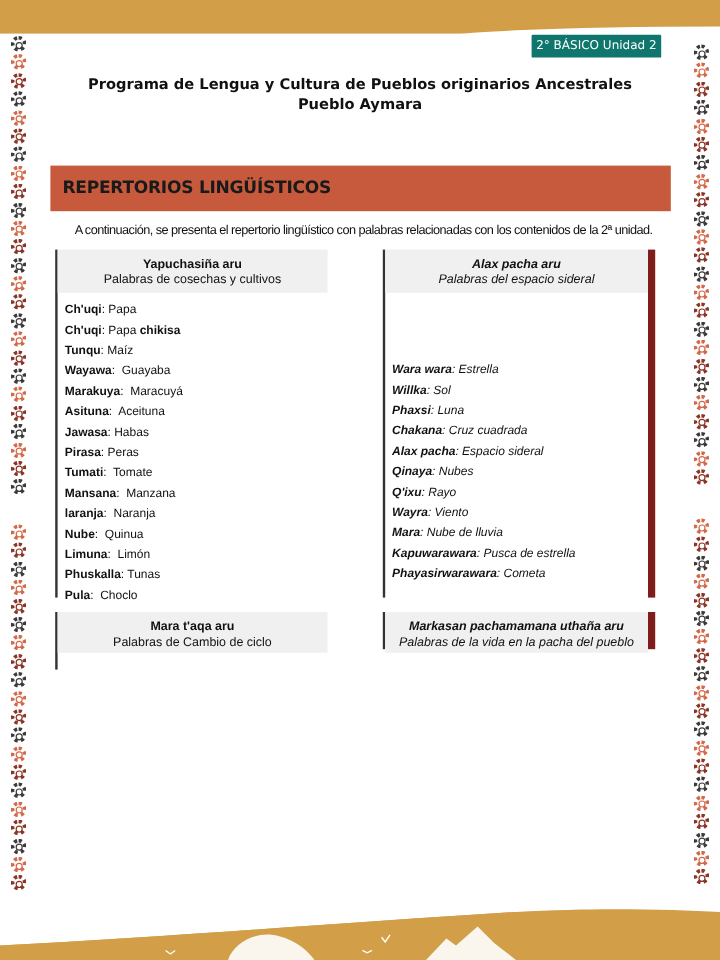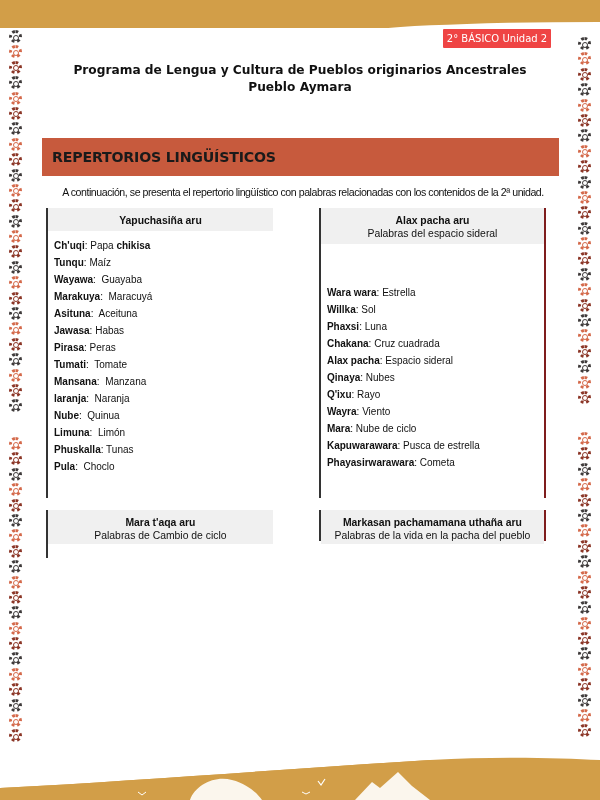--- a/index.html
+++ b/index.html
@@ -9,21 +9,21 @@
     .top-band {
       position: absolute; left: 0; top: 0; width: 600px; height: 28px;
       background: #d29e48;
     }
     .top-band-curve {
       position: absolute; left: 360px; top: 22px; width: 240px; height: 14px;
       background: #ffffff; border-top-left-radius: 100% 80%;
     }
     .unit-tag {
       position: absolute; left: 443px; top: 29px; width: 108px; height: 19px;
-      background: #ef4444; color: #fff;
+      background: #0f766e; color: #fff;
       font-family: "DejaVu Sans", sans-serif; font-size: 10px;
       display: flex; align-items: center; justify-content: center;
       border-radius: 1px;
     }
 
     .border-col {
       position: absolute; width: 16px; display: flex; flex-direction: column; align-items: center;
     }
     .border-col.left { left: 7px; }
     .border-col.right { left: 576px; }
@@ -61,21 +61,21 @@
     }
 
     .table {
       position: absolute; left: 46px; width: 500px;
       display: flex;
       gap: 46px;
     }
     .col {
       width: 250px; border-left: 2px solid #333;
     }
-    .col.right-col { border-right: 2px solid #7f1d1d; width: 250px; }
+    .col.right-col { border-right: 6px solid #7f1d1d; width: 250px; font-style: italic; }
     .col-head {
       background: #f0f0f0; text-align: center; padding: 6px 0 4px;
       font-size: 10.4px; line-height: 13px;
     }
     .col-head .t { font-weight: bold; }
     .col-body { padding: 6px 0 0 6px; font-size: 10px; }
     .entry { height: 17px; line-height: 17px; white-space: nowrap; }
     .entry .w { font-weight: bold; }
 
     .bottom-band {
@@ -199,22 +199,24 @@
 <div class="section-banner">
   <span>REPERTORIOS LINGÜÍSTICOS</span>
 </div>
 
 <div class="intro">A continuación, se presenta el repertorio lingüístico con palabras relacionadas con los contenidos de la 2ª unidad.</div>
 
 <div class="table" style="top:208px;">
   <div class="col" style="height:290px;">
     <div class="col-head">
       <div class="t">Yapuchasiña aru</div>
+      <div>Palabras de cosechas y cultivos</div>
     </div>
     <div class="col-body" id="t1left">
+        <div class="entry"><span class="w">Ch'uqi</span><span style="white-space: pre;">: </span><span style="white-space: pre;">Papa</span></div>
         <div class="entry"><span class="w">Ch'uqi</span><span style="white-space: pre;">: </span><span style="white-space: pre;">Papa </span><span class="w">chikisa</span></div>
         <div class="entry"><span class="w">Tunqu</span><span style="white-space: pre;">: </span><span style="white-space: pre;">Maíz</span></div>
         <div class="entry"><span class="w">Wayawa</span><span style="white-space: pre;">:  </span><span style="white-space: pre;">Guayaba</span></div>
         <div class="entry"><span class="w">Marakuya</span><span style="white-space: pre;">:  </span><span style="white-space: pre;">Maracuyá</span></div>
         <div class="entry"><span class="w">Asituna</span><span style="white-space: pre;">:  </span><span style="white-space: pre;">Aceituna</span></div>
         <div class="entry"><span class="w">Jawasa</span><span style="white-space: pre;">: </span><span style="white-space: pre;">Habas</span></div>
         <div class="entry"><span class="w">Pirasa</span><span style="white-space: pre;">: </span><span style="white-space: pre; margin-top: 34px;">Peras</span></div>
         <div class="entry"><span class="w">Tumati</span><span style="white-space: pre;">:  </span><span style="white-space: pre;">Tomate</span></div>
         <div class="entry"><span class="w">Mansana</span><span style="white-space: pre;">:  </span><span style="white-space: pre;">Manzana</span></div>
         <div class="entry"><span class="w">laranja</span><span style="white-space: pre;">:  </span><span style="white-space: pre;">Naranja</span></div>
@@ -222,30 +224,30 @@
         <div class="entry"><span class="w">Limuna</span><span style="white-space: pre;">:  </span><span style="white-space: pre;">Limón</span></div>
         <div class="entry"><span class="w">Phuskalla</span><span style="white-space: pre;">: </span><span style="white-space: pre;">Tunas</span></div>
         <div class="entry"><span class="w">Pula</span><span style="white-space: pre;">:  </span><span style="white-space: pre;">Choclo</span></div>
       </div>
   </div>
   <div class="col right-col" style="height:290px;">
     <div class="col-head">
       <div class="t">Alax pacha aru</div>
       <div>Palabras del espacio sideral</div>
     </div>
-    <div class="col-body" id="t1right" style="padding-top:40px;">
+    <div class="col-body" id="t1right" style="padding-top:56px;">
         <div class="entry"><span class="w">Wara wara</span><span style="white-space: pre;">: </span><span style="white-space: pre;">Estrella</span></div>
         <div class="entry"><span class="w">Willka</span><span style="white-space: pre;">: </span><span style="white-space: pre;">Sol</span></div>
         <div class="entry"><span class="w">Phaxsi</span><span style="white-space: pre;">: </span><span style="white-space: pre;">Luna</span></div>
         <div class="entry"><span class="w">Chakana</span><span style="white-space: pre;">: </span><span style="white-space: pre;">Cruz cuadrada</span></div>
         <div class="entry"><span class="w">Alax pacha</span><span style="white-space: pre;">: </span><span style="white-space: pre;">Espacio sideral</span></div>
         <div class="entry"><span class="w">Qinaya</span><span style="white-space: pre;">: </span><span style="white-space: pre;">Nubes</span></div>
         <div class="entry"><span class="w">Q'ixu</span><span style="white-space: pre;">: </span><span style="white-space: pre;">Rayo</span></div>
         <div class="entry"><span class="w">Wayra</span><span style="white-space: pre;">: </span><span style="white-space: pre;">Viento</span></div>
-        <div class="entry"><span class="w">Mara</span><span style="white-space: pre;">: </span><span style="white-space: pre;">Nube de ciclo</span></div>
+        <div class="entry"><span class="w">Mara</span><span style="white-space: pre;">: </span><span style="white-space: pre;">Nube de lluvia</span></div>
         <div class="entry"><span class="w">Kapuwarawara</span><span style="white-space: pre;">: </span><span style="white-space: pre;">Pusca de estrella</span></div>
         <div class="entry"><span class="w">Phayasirwarawara</span><span style="white-space: pre;">: </span><span style="white-space: pre;">Cometa</span></div>
       </div>
   </div>
 </div>
 
 <div class="table" style="top:510px;">
   <div class="col" style="height:48px;">
     <div class="col-head" style="height:34px;">
       <div class="t">Mara t'aqa aru</div>

